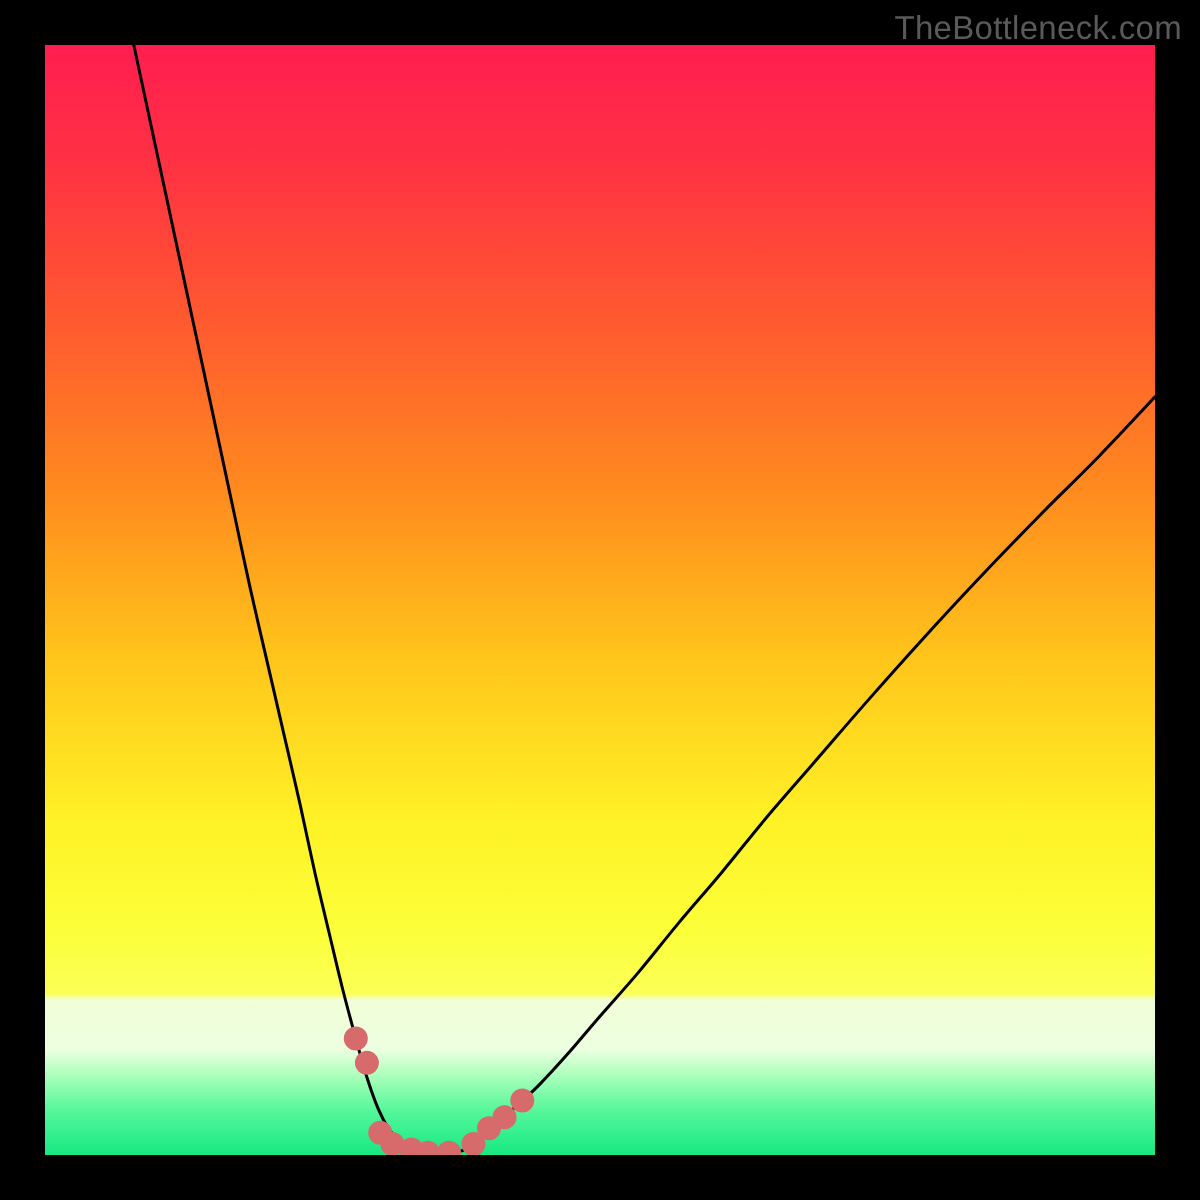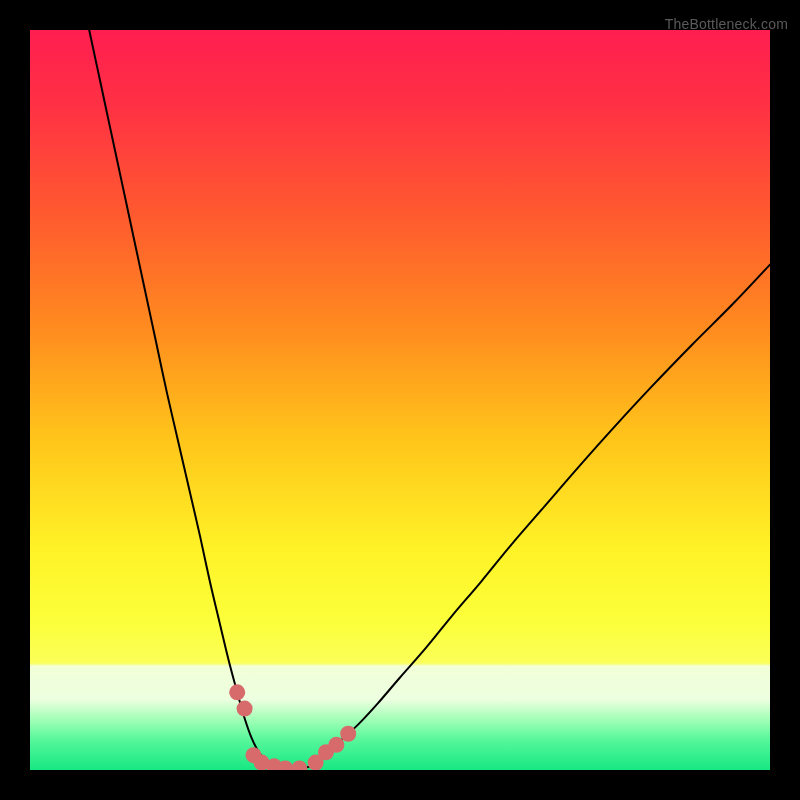--- a/index.html
+++ b/index.html
@@ -21,24 +21,24 @@
   }
   .plot {
     position: absolute;
     left: 0;
     top: 0;
     width: 740px;
     height: 740px;
   }
   .watermark {
     position: absolute;
-    top: 16px;
+    top: 6px;
     right: 12px;
     color: #5a5a5a;
-    font-size: 14px;
+    font-size: 22px;
     font-weight: 500;
     letter-spacing: 0.2px;
   }
 </style>
 </head>
 <body>
 
 <div class="watermark">TheBottleneck.com</div>
 
 <div class="frame">

